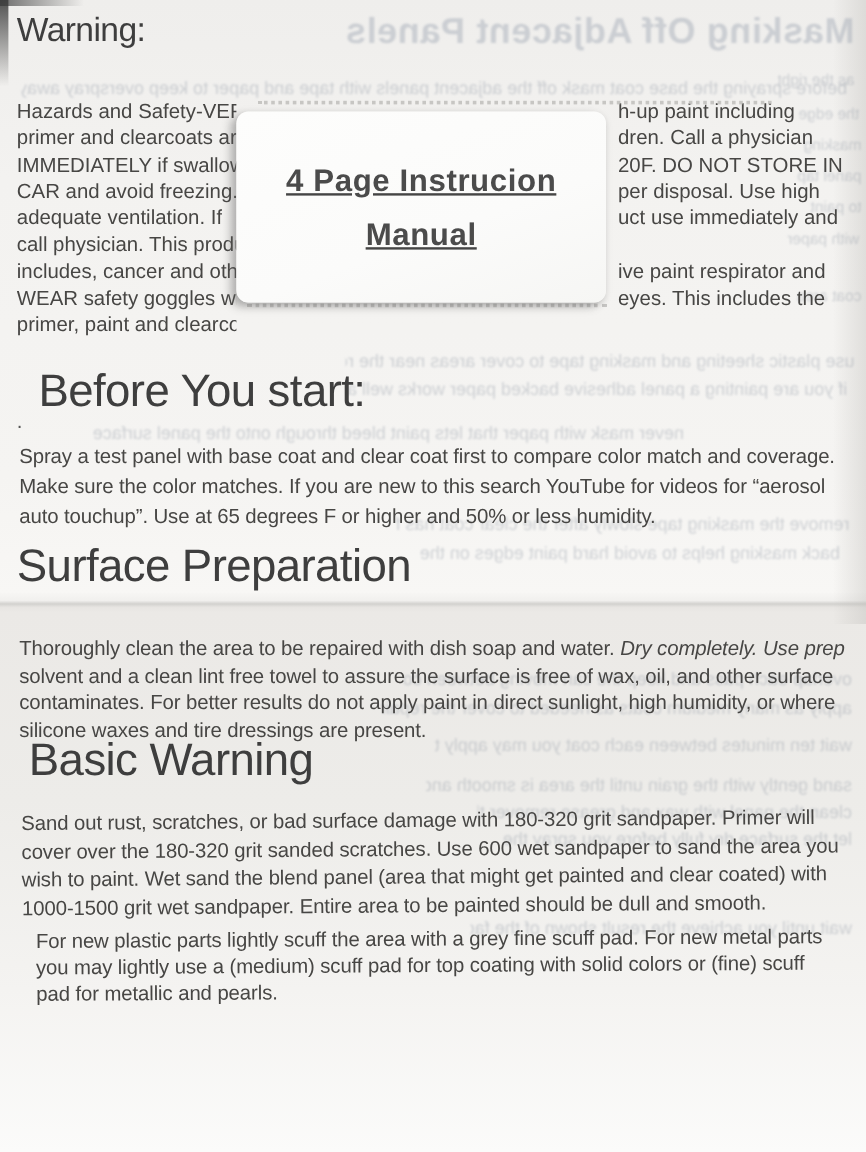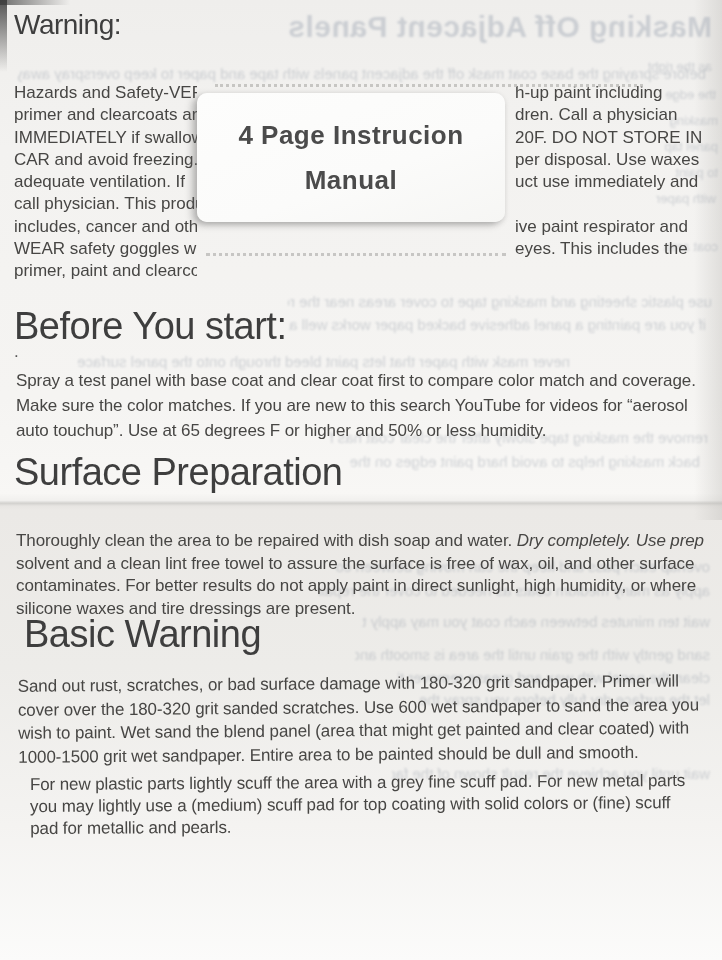--- a/index.html
+++ b/index.html
@@ -38,21 +38,21 @@
     background:linear-gradient(90deg,rgba(55,55,55,.7),rgba(55,55,55,0));
   }
 
   
   .h{
     position:absolute;left:14px;
     font-size:38px;line-height:1.08;font-weight:400;
     color:#3e3e3e;letter-spacing:-0.5px;white-space:nowrap;
   }
   #warning-heading{top:10px;font-size:28px;}
-  #before-heading{top:306px;}
+  #before-heading{top:306px;margin-left:18px;}
   #surface-heading{top:452px;}
   #basic-heading{top:614px;left:24px;}
 
   
   .body-par{
     position:absolute;font-size:17px;line-height:23px;color:#474644;
     letter-spacing:-0.1px;
   }
   #before-body{top:368px;left:16px;width:700px;line-height:25px;}
   #stray-dot{position:absolute;top:342px;left:14px;font-size:17px;color:#555;}
@@ -66,26 +66,26 @@
   .wline{position:relative;height:22.3px;font-size:17px;line-height:22.3px;color:#474644;}
   .wl{
     display:inline-block;max-width:183px;overflow:hidden;white-space:nowrap;
   }
   .wr{
     position:absolute;left:501px;top:0;white-space:nowrap;text-align:center;
   }
 
   
   .sticker{
-    position:absolute;top:93px;left:197px;width:308px;height:129px;
+    position:absolute;top:93px;left:197px;width:308px;height:159px;
     background:linear-gradient(160deg,#fdfdfc 0%,#fbfbfa 60%,#f6f6f4 100%);
     border-radius:10px;
     box-shadow:-5px 3px 7px rgba(95,95,95,.38),0 2px 5px rgba(120,120,120,.22);
     display:flex;flex-direction:column;align-items:center;justify-content:center;
-    gap:14px;z-index:5;
+    gap:14px;z-index:5;text-decoration:underline;
   }
   .sticker-line{
     font-size:26px;font-weight:700;color:#4b4b4b;letter-spacing:0.5px;
     white-space:nowrap;
   }
   .tear{
     position:absolute;border-top:3px dotted #bdbcb9;height:0;z-index:4;opacity:.8;
   }
   #tear-top{top:84px;left:215px;width:428px;}
   #tear-bottom{top:253px;left:206px;width:300px;}
@@ -135,21 +135,21 @@
       <div class="bleed-line" style="top: 164px; left: 668px; width: 50px; font-size: 13px;">to paint</div>
       <div class="bleed-line" style="top: 190px; left: 656px; width: 60px; font-size: 13px;">with paper</div>
       <div class="bleed-line" style="top: 238px; left: 664px; width: 54px; font-size: 13px;">coat area</div>
     </div>
 
   <div class="h" id="warning-heading">Warning:</div>
   <div id="warning-paragraph">
       <div class="wline"><span class="wl">Hazards and Safety-VERY</span><span class="wr">h-up paint including</span></div>
       <div class="wline"><span class="wl">primer and clearcoats ar</span><span class="wr">dren. Call a physician</span></div>
       <div class="wline"><span class="wl">IMMEDIATELY if swallow</span><span class="wr">20F. DO NOT STORE IN</span></div>
-      <div class="wline"><span class="wl">CAR and avoid freezing.</span><span class="wr">per disposal. Use waxes</span></div>
+      <div class="wline"><span class="wl">CAR and avoid freezing.</span><span class="wr">per disposal. Use high</span></div>
       <div class="wline"><span class="wl">adequate ventilation. If</span><span class="wr">uct use immediately and</span></div>
       <div class="wline"><span class="wl">call physician. This produ</span></div>
       <div class="wline"><span class="wl">includes, cancer and othe</span><span class="wr">ive paint respirator and</span></div>
       <div class="wline"><span class="wl">WEAR safety goggles wh</span><span class="wr">eyes. This includes the</span></div>
       <div class="wline"><span class="wl">primer, paint and clearcoat.</span><span class="wr"></span></div>
     </div>
 
   <div class="tear" id="tear-top"></div>
   <div class="tear" id="tear-bottom"></div>
   <div class="sticker">

